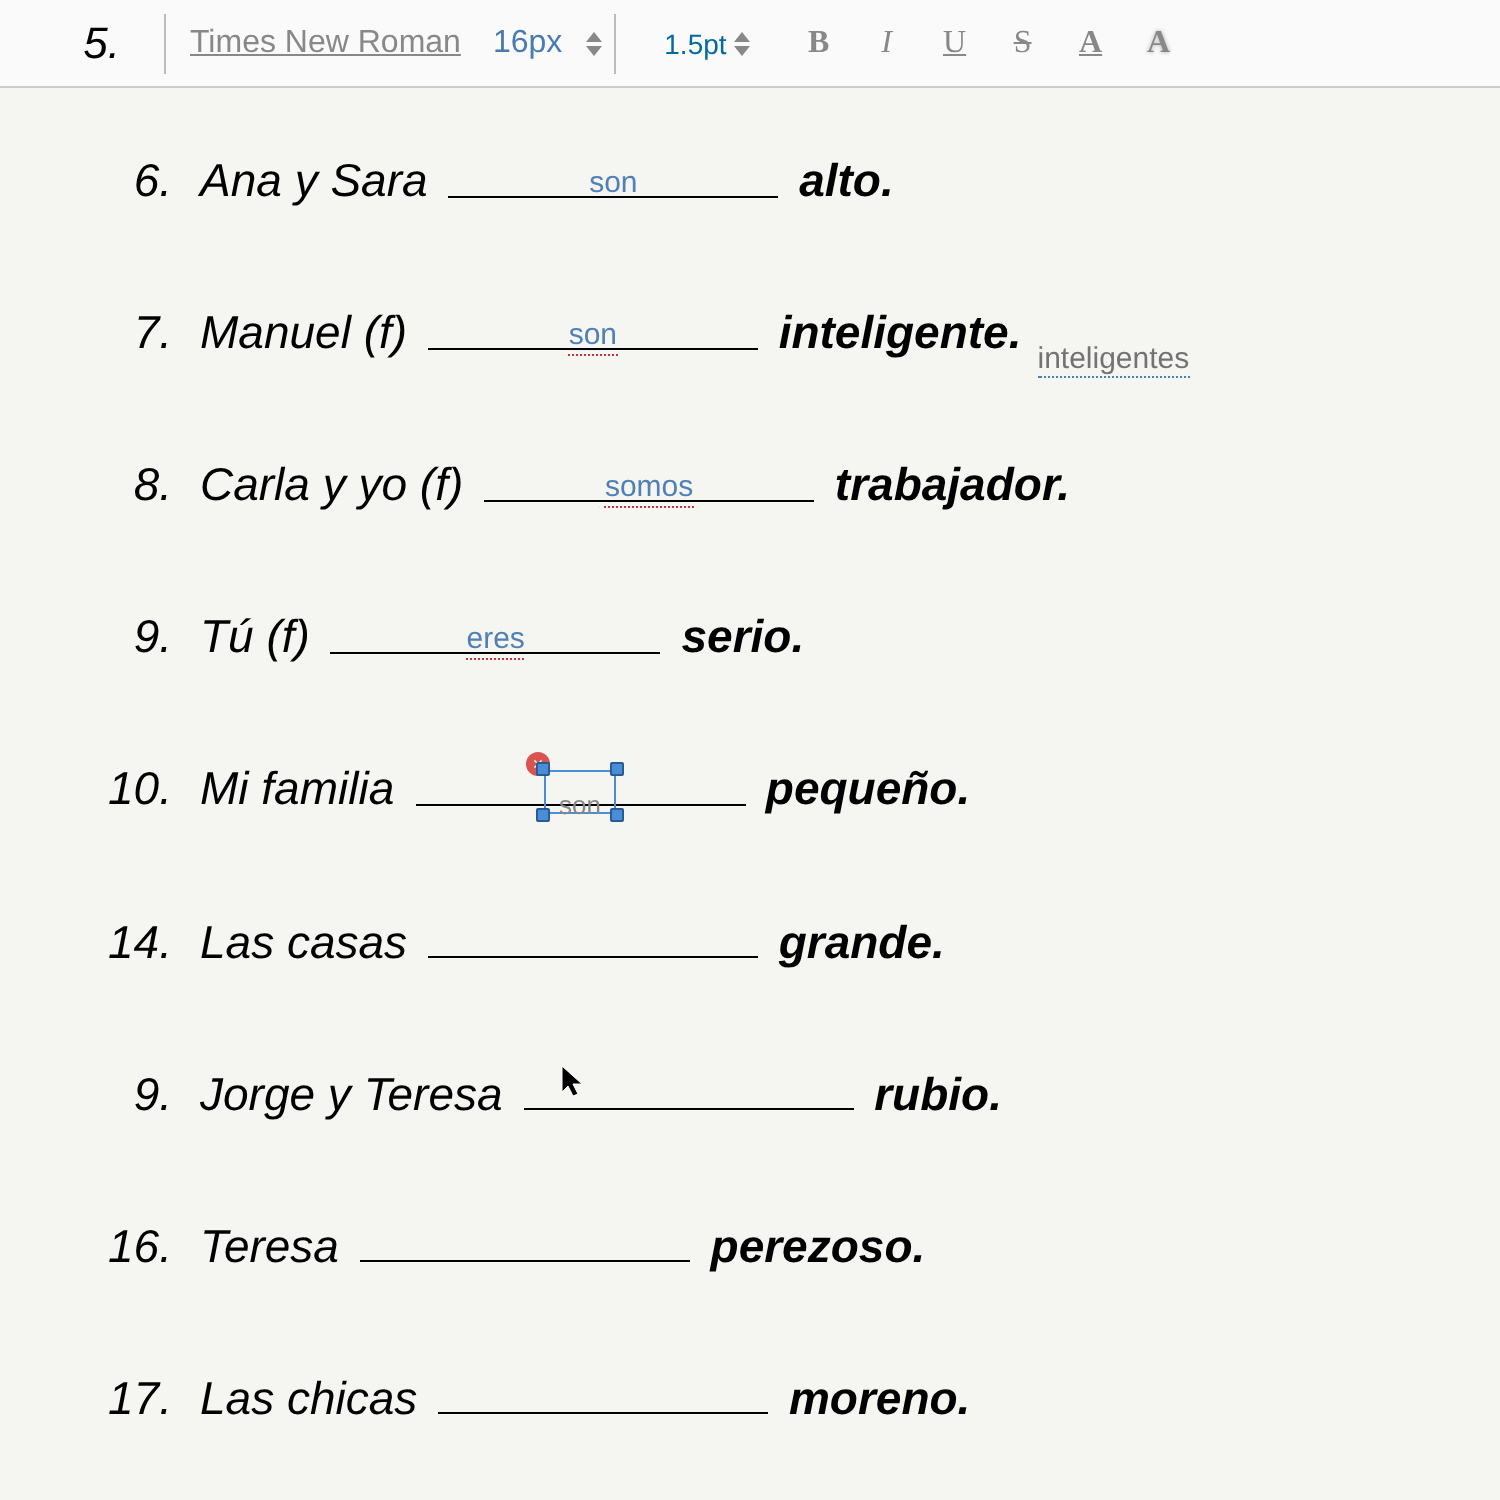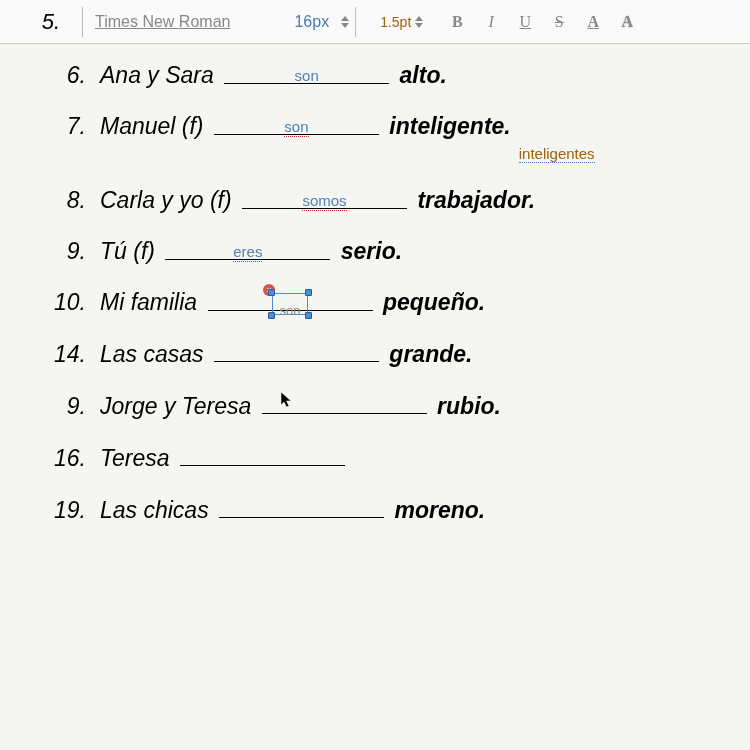--- a/index.html
+++ b/index.html
@@ -43,21 +43,20 @@
       font-size: 16px;
       color: #888;
       padding: 4px 8px;
       position: relative;
       text-decoration: underline;
     }
     .font-size {
       font-size: 16px;
       color: #4a7bb0;
       padding: 4px 8px;
-      margin-left: 48px;
     }
     .spinner {
       display: flex;
       flex-direction: column;
       width: 10px;
       margin-left: 4px;
     }
     .spinner-up, .spinner-down {
       width: 0;
       height: 0;
@@ -67,21 +66,21 @@
     }
     .spinner-up {
       border-bottom: 5px solid #888;
       margin-bottom: 2px;
     }
     .spinner-down {
       border-top: 5px solid #888;
     }
     .line-height {
       font-size: 14px;
-      color: #a16207;
+      color: #0369a1;
       margin-left: 20px;
     }
     .format-btns {
       display: flex;
       margin-left: 20px;
       gap: 10px;
     }
     .format-btn {
       width: 24px;
       height: 24px;
@@ -128,41 +127,41 @@
       white-space: pre;
     }
     .blank {
       display: inline-block;
       border-bottom: 1.5px solid #000;
       min-width: 165px;
       height: 22px;
       position: relative;
       text-align: center;
       vertical-align: bottom;
-      margin: 0 4px;
+      margin: 15px 4px;
     }
     .answer {
       font-size: 15px;
       color: #5080b5;
       font-style: normal;
       font-family: Arial, sans-serif;
       position: relative;
       top: -2px;
     }
     .answer.redunder {
       border-bottom: 1.5px dotted #cc3333;
       padding-bottom: 1px;
     }
     .ending {
       white-space: pre;
       font-weight: bold;
     }
     .suggestion {
       font-size: 15px;
-      color: #a16207;
+      color: #737373;
       font-style: normal;
       font-family: Arial, sans-serif;
       margin-left: 8px;
       border-bottom: 1.5px dotted #5080b5;
       align-self: center;
       margin-top: 32px;
     }
     .selection-box {
       display: inline-block;
       position: relative;
@@ -291,20 +290,21 @@
         <span class="mouse-cursor" style="left: 18px; top: -4px;"><svg viewBox="0 0 14 18">
             <path d="M1 1 L1 14 L4 11 L6.5 16 L9 15 L6.5 10 L11 10 Z" fill="#000" stroke="#fff" stroke-width="0.5"></path>
           </svg></span>
       </span>
       <span class="ending"> rubio.</span>
     </div>
     <div class="row">
       <span class="num">16.</span>
       <span class="subject">Teresa </span>
       <span class="blank"></span>
-    </div>
-    <div class="row">
-      <span class="num">19.</span>
+      <span class="ending"> perezoso.</span>
+    </div>
+    <div class="row">
+      <span class="num">17.</span>
       <span class="subject">Las chicas </span>
       <span class="blank"></span>
       <span class="ending"> moreno.</span>
     </div>
   </div>
 
 </body></html>

